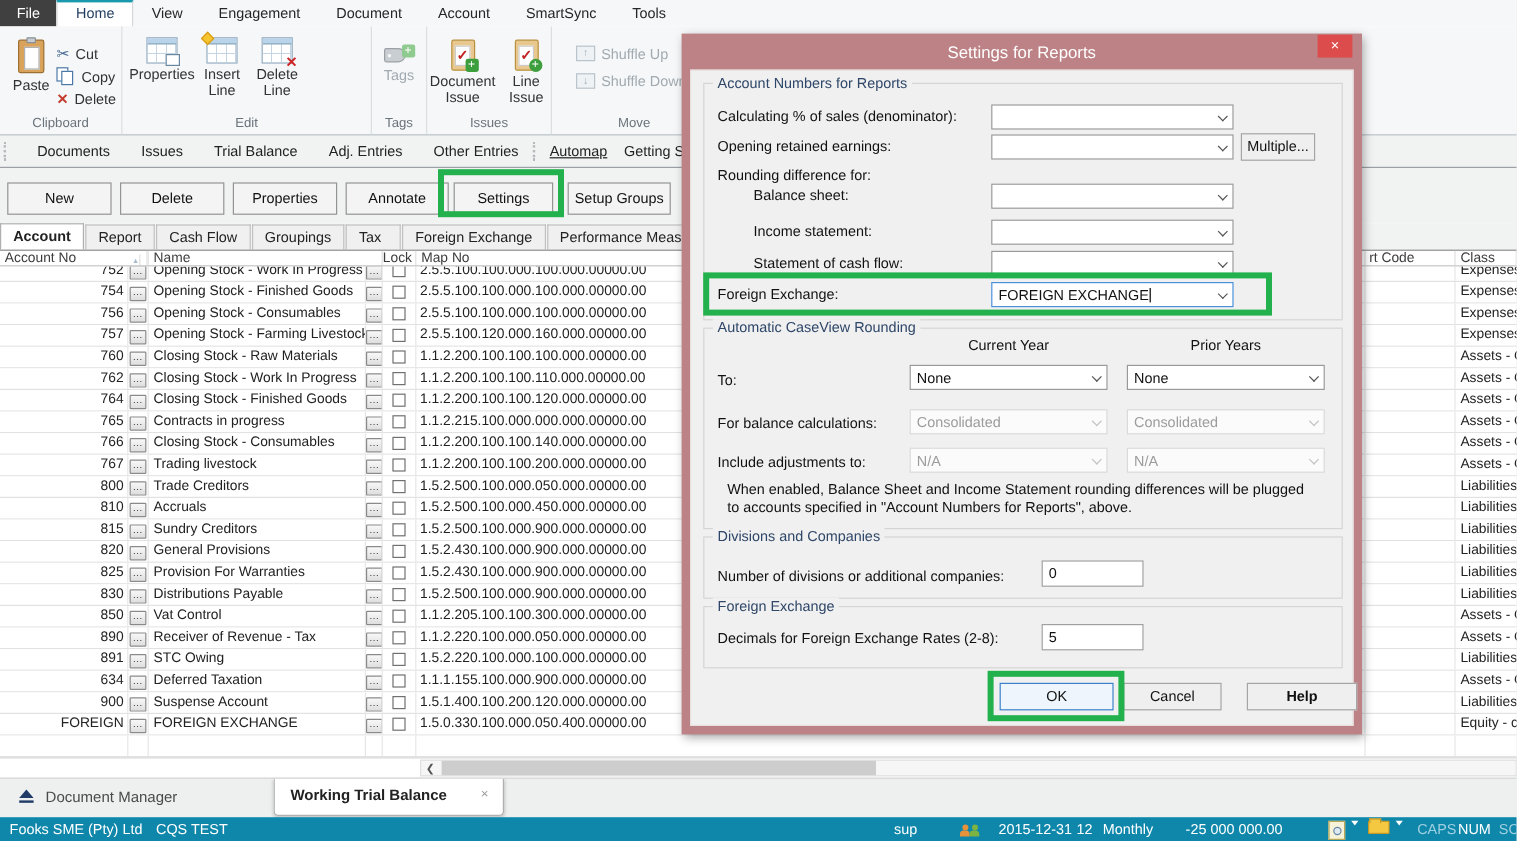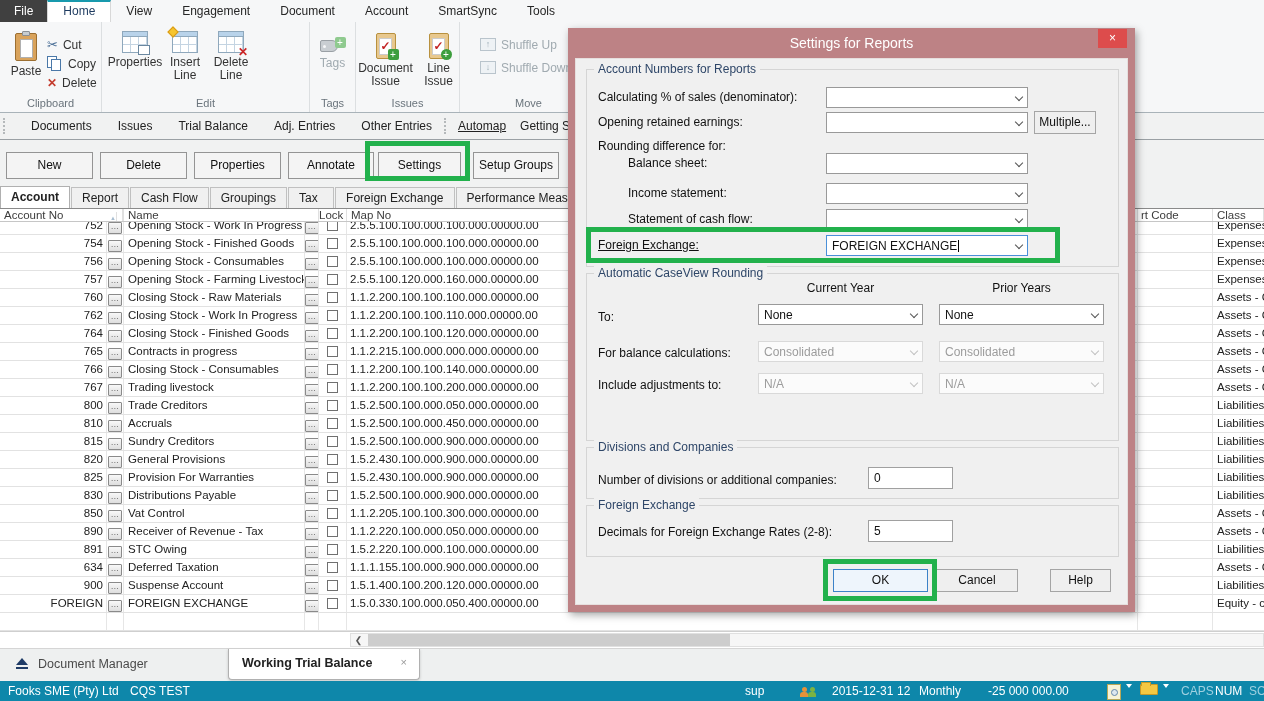--- a/index.html
+++ b/index.html
@@ -593,21 +593,21 @@
           <span class="cv"></span>
         </div>
       <div class="dl" style="left:52px; top:127px;">Income statement:</div>
       <div class="combo" style="left:250px; top:124px; width:202px;">
           <span class="cv"></span>
         </div>
       <div class="dl" style="left:52px; top:153px;">Statement of cash flow:</div>
       <div class="combo" style="left:250px; top:150px; width:202px;">
           <span class="cv"></span>
         </div>
-      <div class="dl" style="left:22px; top:179px;text-decoration:underline;">Foreign Exchange:</div>
+      <div class="dl" style="left:22px; top:179px;">Foreign Exchange:</div>
       <div class="combo focus" style="left:250px; top:176px; width:202px;">
         <span class="tx"><span>FOREIGN EXCHANGE</span><span class="caret"></span></span>
         <span class="cv"></span>
       </div>
 
       <div class="grp" style="left:10px; top:214px; width:533px; height:168px;"></div>
       <div class="grp-lbl" style="left:18px; top:207px;">Automatic CaseView Rounding</div>
       <div class="colhdr" style="left:182px; top:222px; width:165px;">Current Year</div>
       <div class="colhdr" style="left:363px; top:222px; width:165px;">Prior Years</div>
       <div class="dl" style="left:22px; top:251px;">To:</div>
@@ -630,34 +630,35 @@
         </div>
       <div class="dl" style="left:22px; top:319px;">Include adjustments to:</div>
       <div class="combo dis" style="left:182px; top:314px; width:165px;">
           <span class="tx">N/A</span>
           <span class="cv"></span>
         </div>
       <div class="combo dis" style="left:363px; top:314px; width:165px;">
           <span class="tx">N/A</span>
           <span class="cv"></span>
         </div>
+      <div class="note" style="left:30px; top:342px; width:482px;">When enabled, Balance Sheet and Income Statement rounding differences will be plugged to accounts specified in "Account Numbers for Reports", above.</div>
 
       <div class="grp" style="left:10px; top:388px; width:533px; height:52px;"></div>
       <div class="grp-lbl" style="left:18px; top:381px;">Divisions and Companies</div>
       <div class="dl" style="left:22px; top:414px;">Number of divisions or additional companies:</div>
       <input class="dinput" style="left: 292px; top: 408px; width: 85px;" value="0">
 
       <div class="grp" style="left:10px; top:446px; width:533px; height:52px;"></div>
       <div class="grp-lbl" style="left:18px; top:439px;">Foreign Exchange</div>
       <div class="dl" style="left:22px; top:466px;">Decimals for Foreign Exchange Rates (2-8):</div>
       <input class="dinput" style="left: 292px; top: 461px; width: 85px;" value="5">
 
       <div class="dbtn default" style="left:257px; top:510px; width:95px;">OK</div>
       <div class="dbtn" style="left:360px; top:510px; width:82px;">Cancel</div>
-      <div class="dbtn" style="left:474px; top:510px; width:61px;">Help</div>
+      <div class="dbtn" style="left:463px; top:510px; width:92px;font-weight:bold;">Help</div>
     </div>
   </div>
 
   <div class="gbox" style="left:365px; top:141px; width:105px; height:40px;"></div>
   <div class="gbox" style="left:586px; top:227px; width:474px; height:36px;"></div>
   <div class="gbox" style="left:823px; top:559px; width:114px; height:42px;"></div>
 
 </div>
 
 </body></html>

